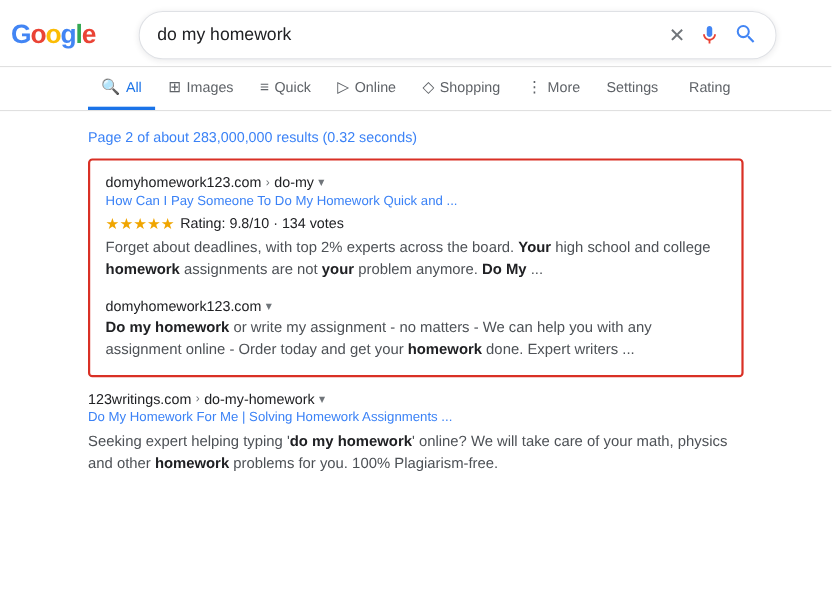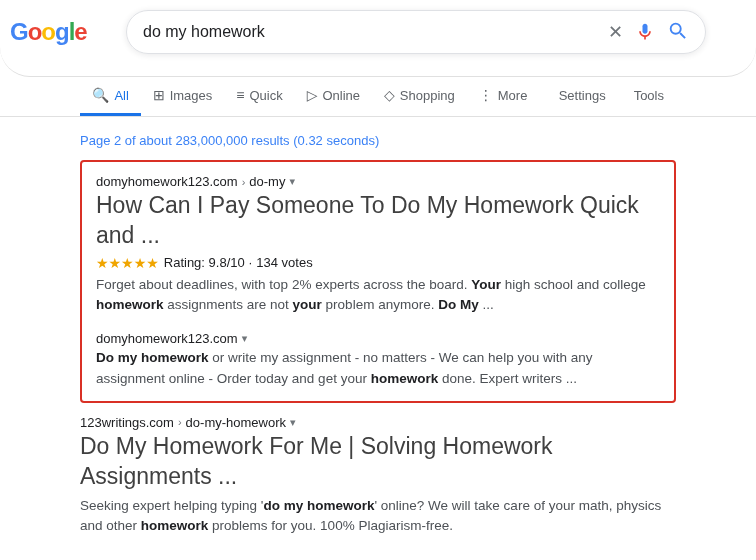--- a/index.html
+++ b/index.html
@@ -7,24 +7,23 @@
       font-family: Arial, sans-serif;
       background: #fff;
       color: #202124;
       font-size: 14px;
     }
 
     
     .search-header {
       display: flex;
       align-items: center;
-      padding: 10px 16px 22px 10px;
+      padding: 10px 16px 6px 10px;
       border-bottom: 1px solid #e0e0e0;
       gap: 10px;
-      border-radius: 30px;
     }
     .search-bar {
       display: flex;
       align-items: center;
       border: 1px solid #dfe1e5;
       border-radius: 24px;
       padding: 8px 16px;
       flex: 1;
       max-width: 580px;
       box-shadow: 0 1px 6px rgba(32,33,36,0.1);
@@ -100,22 +99,22 @@
       align-items: center;
       gap: 4px;
       font-size: 13px;
       color: #202124;
       margin-bottom: 2px;
     }
     .result-url { color: #202124; font-size: 13px; }
     .result-arrow { color: #70757a; font-size: 11px; }
     .result-dropdown { color: #70757a; font-size: 11px; cursor: pointer; }
     .result-title {
-      font-size: 23px;
-      color: #404040;
+      font-size: 12px;
+      color: #3b82f6;
       cursor: pointer;
       margin-bottom: 4px;
       line-height: 1.3;
     }
     .result-rating {
       display: flex;
       align-items: center;
       gap: 5px;
       font-size: 13px;
       color: #202124;
@@ -199,21 +198,21 @@
     <span>Shopping</span>
   </a>
   <a class="tab-item">
     <span class="tab-icon">⋮</span>
     <span>More</span>
   </a>
   <a class="tab-item tab-settings">
     <span>Settings</span>
   </a>
   <a class="tab-item tab-tools">
-    <span>Tools</span>
+    <span>Rating</span>
   </a>
 </div>
 
 <div class="results-area">
   <div class="results-stats">Page 2 of about 283,000,000 results (0.32 seconds)</div>
 
   <div class="highlighted-box">
 
     <div class="search-result">
       <div class="result-url-line">

